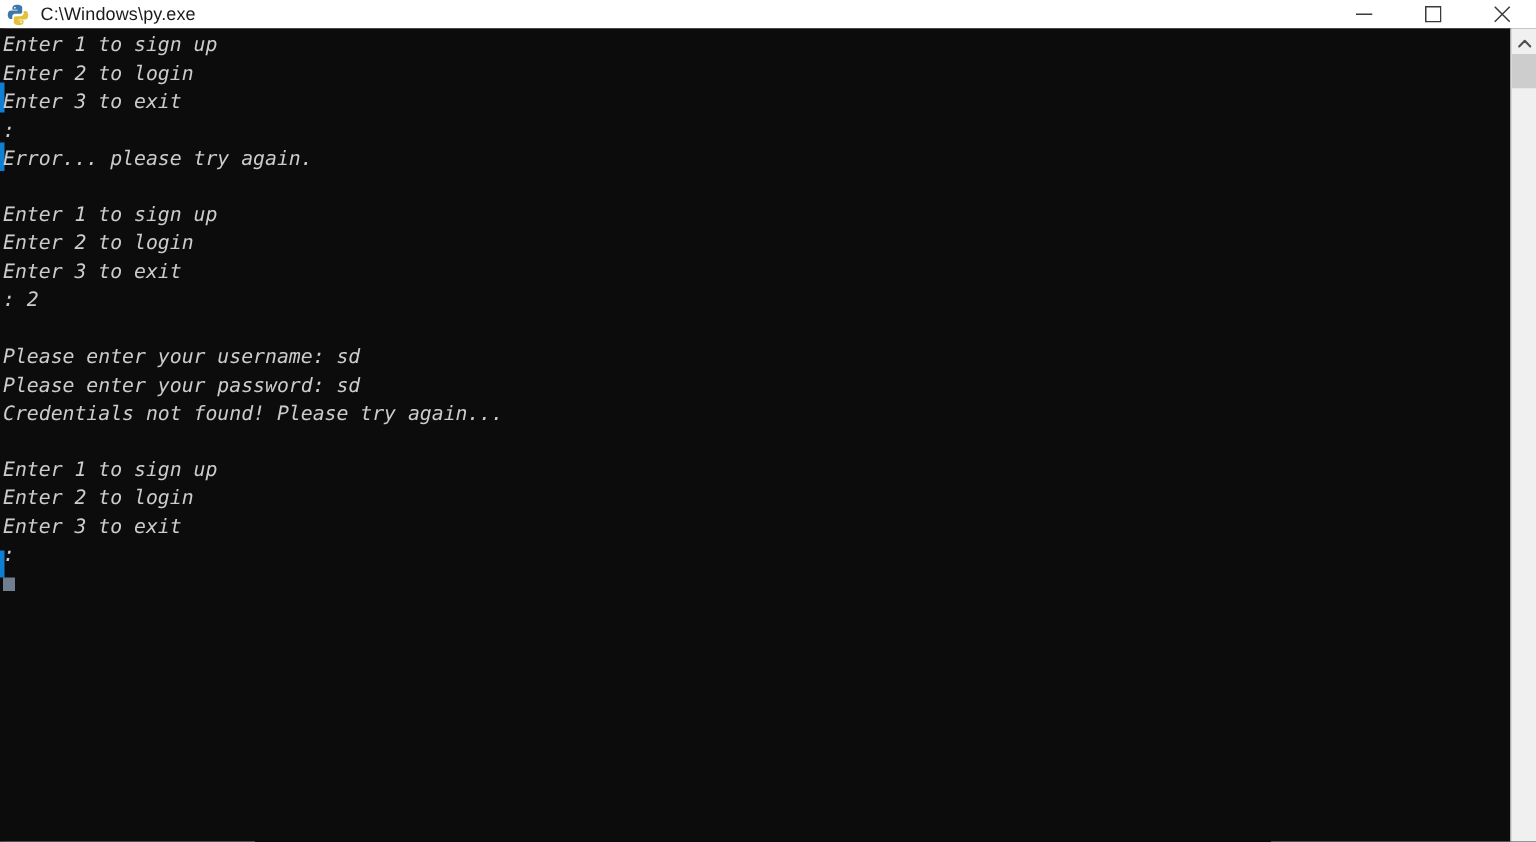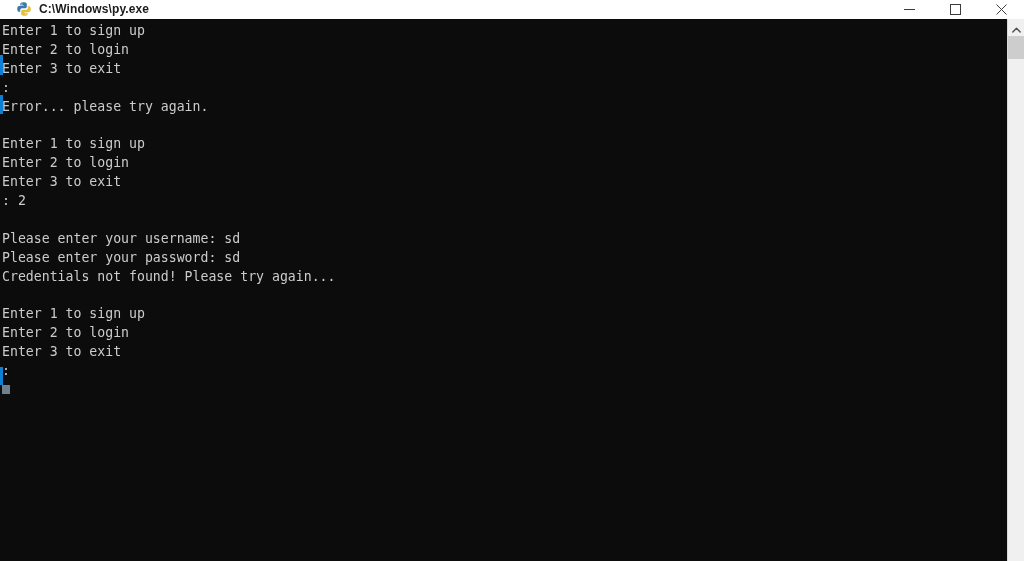--- a/index.html
+++ b/index.html
@@ -29,26 +29,25 @@
     top: 0; left: 0;
     width: 1024px;
     height: 19px;
     background: #ffffff;
     display: flex;
     align-items: center;
     box-sizing: border-box;
   }
   .title-left {
     display: flex;
-    align-items: flex-start;
-    padding-left: 16px;
+    align-items: center;
+    padding-left: 4px;
     flex: 1 1 auto;
     min-width: 0;
     height: 100%;
-    font-weight: bold;
   }
   .app-icon {
     width: 16px;
     height: 16px;
     flex: 0 0 16px;
     position: relative;
     margin-right: 7px;
     margin-top: 1px;
   }
   .app-icon svg { display: block; }
@@ -91,20 +90,21 @@
     position: absolute;
     top: 3px;
     left: 2px;
     margin: 0;
     font-family: "DejaVu Sans Mono", monospace;
     font-size: 13.2px;
     line-height: 18.9px;
     color: #cccccc;
     white-space: pre;
     letter-spacing: 0px;
+    font-style: italic;
   }
   .console-line { height: 18.9px; }
 
   
   .left-strip {
     position: absolute;
     top: 0;
     left: 0;
     width: 3px;
     height: 542px;

